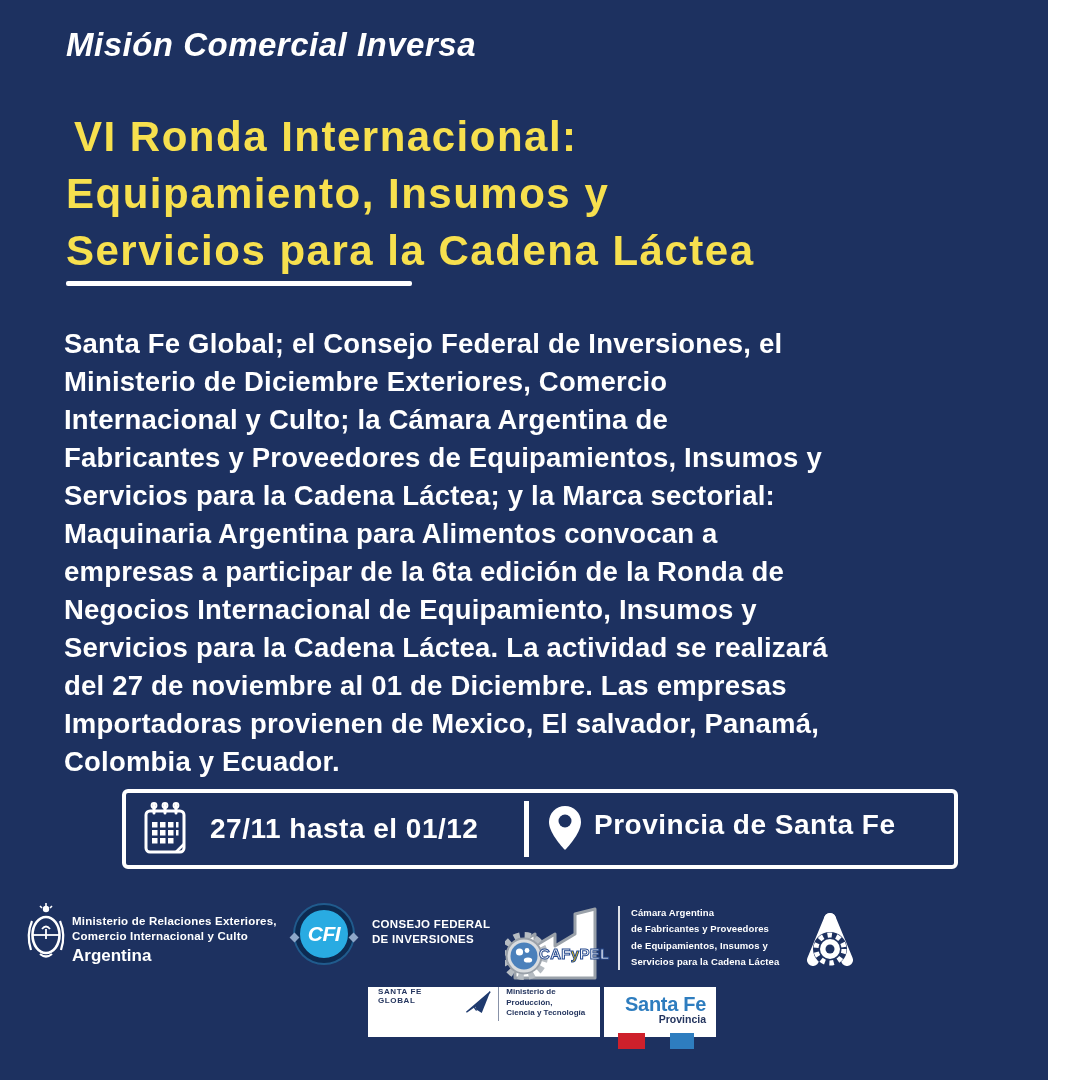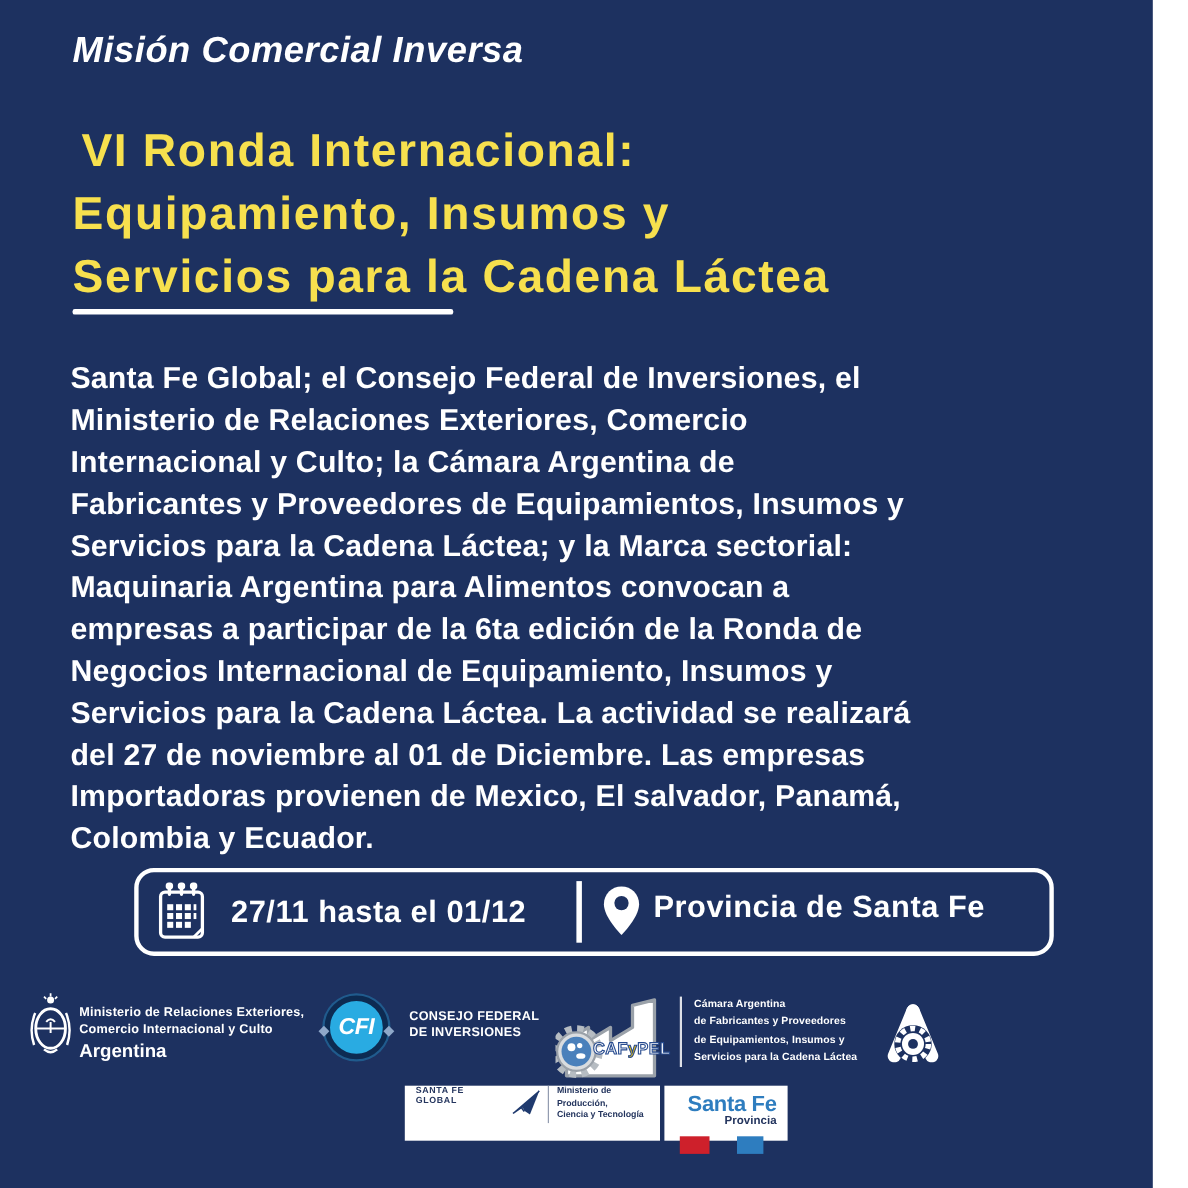--- a/index.html
+++ b/index.html
@@ -14,21 +14,21 @@
     font-size:33px;font-weight:bold;font-style:italic;letter-spacing:.5px;color:#ffffff;
   }
   .heading{position:absolute;left:66px;top:108px;line-height:57px;
     font-size:42px;font-weight:800;letter-spacing:1.5px;color:#f7e04e;}
   .heading .hl1{padding-left:8px;}
   .heading-underline{position:absolute;left:66px;top:281px;width:346px;height:5px;background:#ffffff;border-radius:2px;}
   .body-text{position:absolute;left:64px;top:325px;width:940px;
     font-size:27.5px;font-weight:600;line-height:38px;letter-spacing:.2px;color:#ffffff;}
   
   .info-bar{position:absolute;left:122px;top:789px;width:836px;height:80px;
-    border:4px solid #ffffff;border-radius:18px;box-sizing:border-box;
+    border:4px solid #ffffff;border-radius:6px;box-sizing:border-box;
     display:flex;align-items:center;}
   .cal-icon{margin-left:16px;flex:0 0 auto;}
   .date-text{margin-left:22px;font-size:28px;font-weight:bold;letter-spacing:.5px;}
   .bar-divider{position:absolute;left:398px;top:8px;height:56px;width:5px;background:#ffffff;}
   .pin-icon{position:absolute;left:422px;top:12px;}
   .location-text{position:absolute;left:468px;top:16px;font-size:28px;font-weight:bold;letter-spacing:.5px;}
   
   .coat-icon{position:absolute;left:24px;top:902px;}
   .ministry-text{position:absolute;left:72px;top:914px;font-weight:bold;}
   .ministry-text .m1,.ministry-text .m2{font-size:11.5px;line-height:15px;letter-spacing:.2px;}
@@ -73,21 +73,21 @@
 
   <div class="heading">
     <div class="hl1">VI Ronda Internacional:</div>
     <div>Equipamiento, Insumos y</div>
     <div>Servicios para la Cadena Láctea</div>
   </div>
   <div class="heading-underline"></div>
 
   <div class="body-text">
     <div>Santa Fe Global; el Consejo Federal de Inversiones, el</div>
-    <div>Ministerio de Relaciones Exteriores, Comercio</div>
+    <div>Ministerio de Diciembre Exteriores, Comercio</div>
     <div>Internacional y Culto; la Cámara Argentina de</div>
     <div>Fabricantes y Proveedores de Equipamientos, Insumos y</div>
     <div>Servicios para la Cadena Láctea; y la Marca sectorial:</div>
     <div>Maquinaria Argentina para Alimentos convocan a</div>
     <div>empresas a participar de la 6ta edición de la Ronda de</div>
     <div>Negocios Internacional de Equipamiento, Insumos y</div>
     <div>Servicios para la Cadena Láctea. La actividad se realizará</div>
     <div>del 27 de noviembre al 01 de Diciembre. Las empresas</div>
     <div>Importadoras provienen de Mexico, El salvador, Panamá,</div>
     <div>Colombia y Ecuador.</div>

